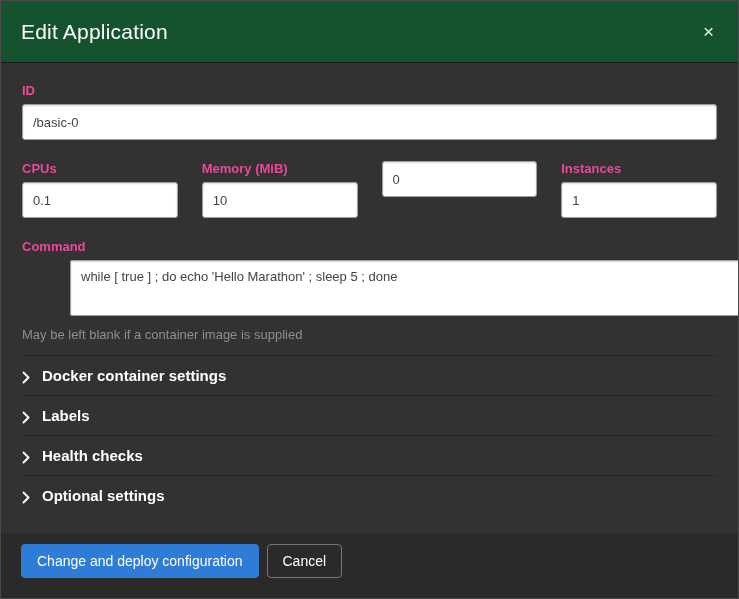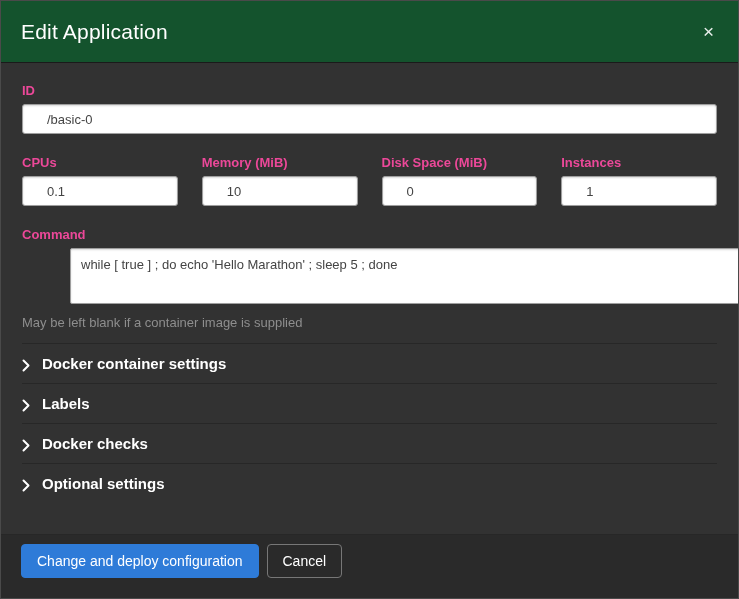--- a/index.html
+++ b/index.html
@@ -51,22 +51,22 @@
   }
   .form-label {
     display: block;
     font-size: 13px;
     font-weight: 700;
     color: #ec4899;
     margin-bottom: 6px;
   }
   .text-input {
     width: 100%;
-    height: 30px;
-    padding: 4px 24px;
+    height: 36px;
+    padding: 4px 10px;
     font-family: "Liberation Sans", sans-serif;
     font-size: 13px;
     color: #444444;
     background: #ffffff;
     border: 1px solid #9e9e9e;
     border-radius: 3px;
     box-shadow: inset 0 1px 2px rgba(0,0,0,0.15);
     outline: none;
   }
   .field-row {
@@ -163,21 +163,20 @@
     <div class="field-row">
       <div>
         <label class="form-label">CPUs</label>
         <input type="text" class="text-input" value="0.1" style="">
       </div>
       <div>
         <label class="form-label">Memory (MiB)</label>
         <input type="text" class="text-input" value="10" style="">
       </div>
       <div>
-        <label class="form-label">Disk Space (MiB)</label>
         <input type="text" class="text-input" value="0" style="">
       </div>
       <div>
         <label class="form-label">Instances</label>
         <input type="text" class="text-input" value="1" style="">
       </div>
     </div>
 
     <div class="command-group">
       <label class="form-label">Command</label>
@@ -201,21 +200,21 @@
             </svg>
         </span>
         <span class="accordion-label">Labels</span>
       </li>
       <li class="accordion-item">
         <span class="chevron">
           <svg width="8" height="13" viewBox="0 0 8 13">
               <path d="M1.5 1.5l5 5-5 5" fill="none" stroke="#ffffff" stroke-width="2" stroke-linecap="round" stroke-linejoin="round"></path>
             </svg>
         </span>
-        <span class="accordion-label">Docker checks</span>
+        <span class="accordion-label">Health checks</span>
       </li>
       <li class="accordion-item">
         <span class="chevron">
           <svg width="8" height="13" viewBox="0 0 8 13">
               <path d="M1.5 1.5l5 5-5 5" fill="none" stroke="#ffffff" stroke-width="2" stroke-linecap="round" stroke-linejoin="round"></path>
             </svg>
         </span>
         <span class="accordion-label">Optional settings</span>
       </li>
     </ul>

